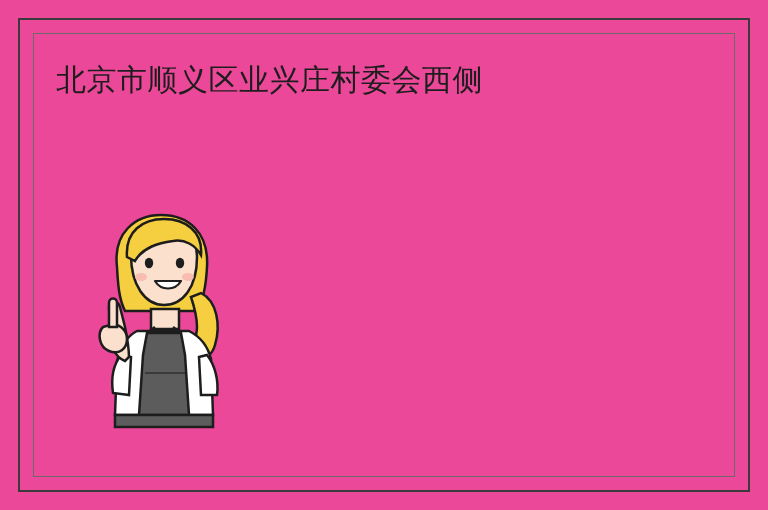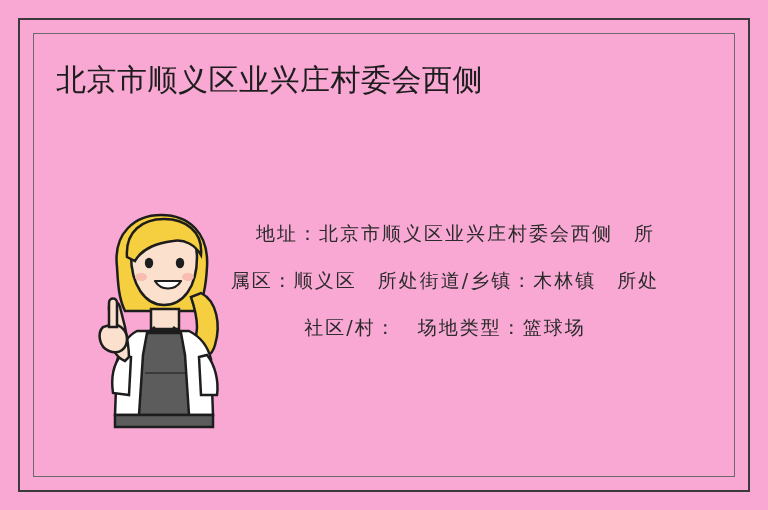--- a/index.html
+++ b/index.html
@@ -10,21 +10,21 @@
     width: 768px;
     height: 510px;
     background: #f7f5e9;
     font-family: "Liberation Sans", sans-serif;
     overflow: hidden;
   }
   .page {
     position: relative;
     width: 768px;
     height: 510px;
-    background: #f9a8d4;
+    background: #ec4899;
     box-sizing: border-box;
   }
   .outer-frame {
     position: absolute;
     left: 18px;
     top: 18px;
     width: 732px;
     height: 474px;
     border: 2px solid #3a3a3a;
     box-sizing: border-box;
@@ -134,18 +134,15 @@
         <path d="M40 156 C30 152 24 140 26 126 L24 104 C23 96 32 94 35 102 L40 122 C42 132 44 144 44 152 Z" fill="#fbe0cd" stroke="#1d1d1d" stroke-width="2.5"></path>
 
         <path d="M18 122 C12 128 14 142 24 146 C34 150 42 144 42 134 C42 126 36 120 28 119 Z" fill="#fbe0cd" stroke="#1d1d1d" stroke-width="2.5"></path>
 
         <path d="M24 122 L24 98 C24 92 32 92 32 98 L32 122 Z" fill="#fbe0cd" stroke="#1d1d1d" stroke-width="2.5"></path>
 
         <path d="M30 210 L128 210 L128 222 L30 222 Z" fill="#5c5c5c" stroke="#1d1d1d" stroke-width="2.5"></path>
       </svg>
     </div>
 
-    <div class="info-text">
-      <span class="seg">　地址：北京市顺义区业兴庄村委会西侧　所属区：顺义区　所处街道/乡镇：木林镇　所处社区/村：　场地类型：篮球场</span>
-    </div>
 
   </div>
 </div>
 
 </body></html>

